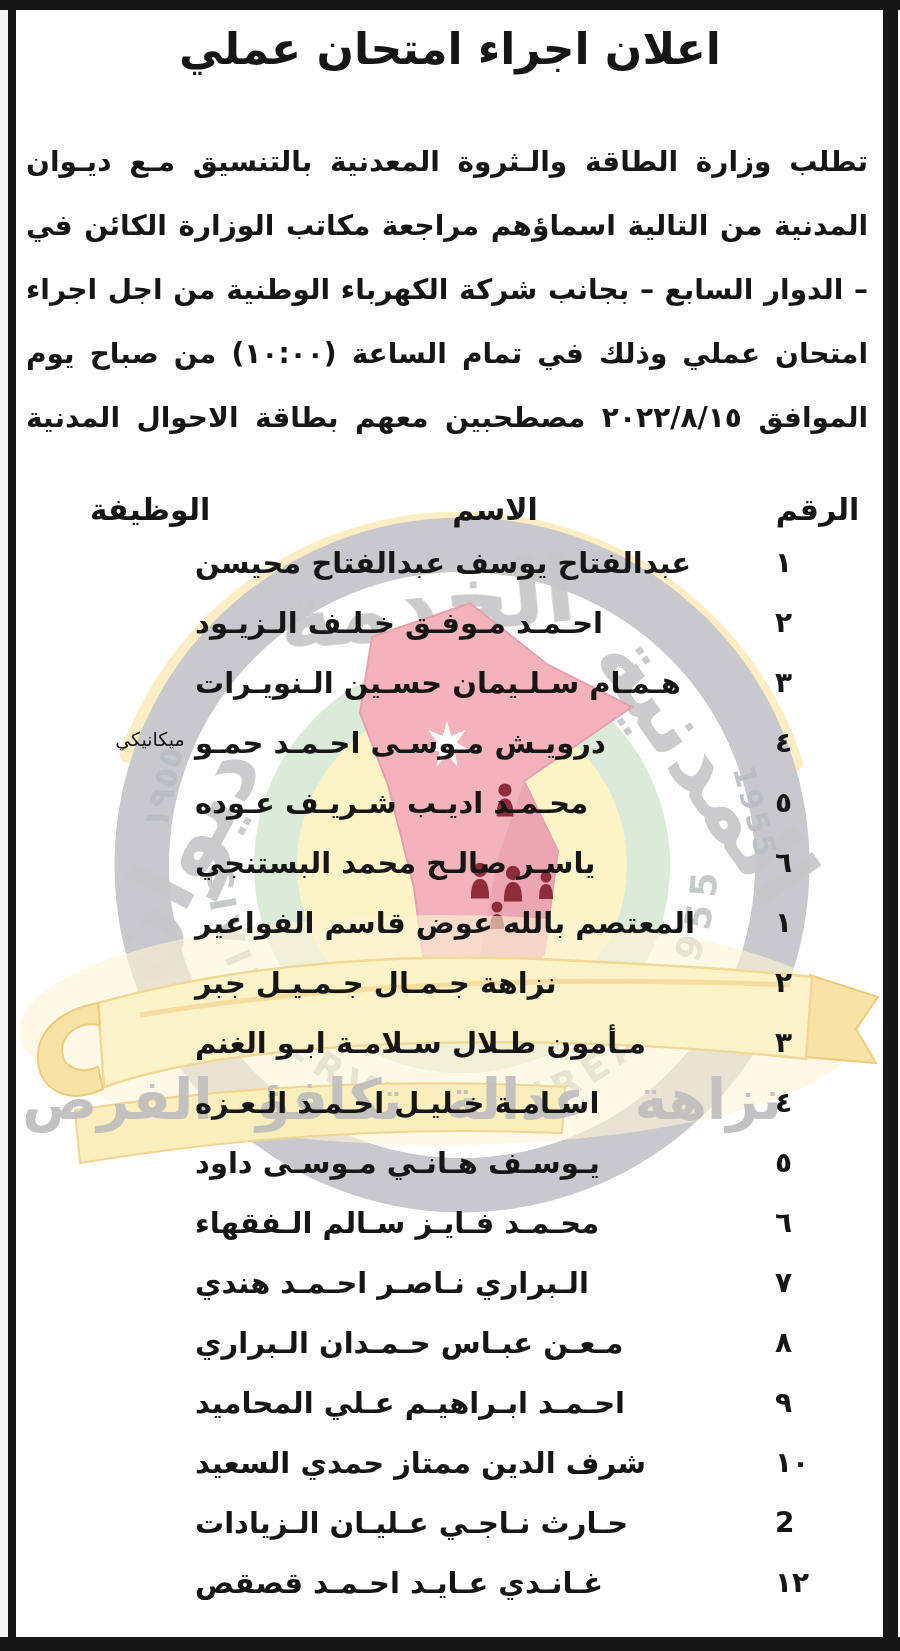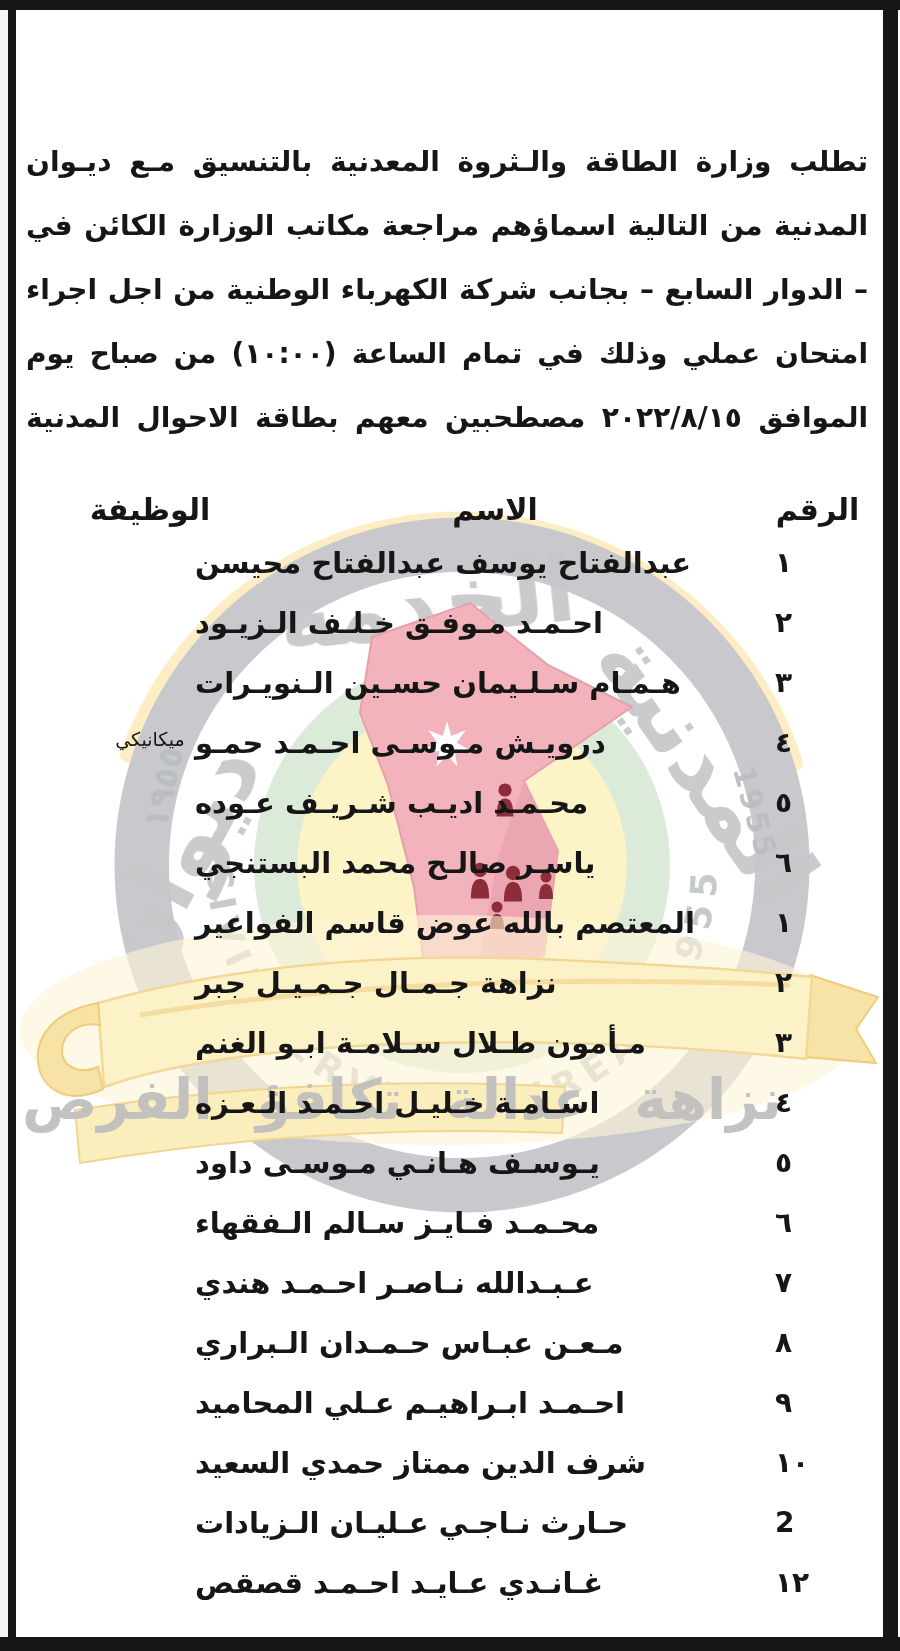--- a/index.html
+++ b/index.html
@@ -97,20 +97,21 @@
     </g>
     <text x="402" y="664" text-anchor="middle" font-family="DejaVu Sans, sans-serif" font-weight="bold" font-size="56" fill="#bfbfbf" style="word-spacing:24px" opacity="0.95">نزاهة عدالة تكافؤ الفرص</text>
   </svg>
 
   <div class="b-left-sliver"></div>
   <div class="b-top"></div>
   <div class="b-bottom"></div>
   <div class="b-left"></div>
   <div class="b-right"></div>
 
+  <div class="title">اعلان اجراء امتحان عملي</div>
 
   <div class="paragraph">
     <div class="para-line">تطلب وزارة الطاقة والـثروة المعدنية بالتنسيق مـع ديـوان الخدمة</div>
     <div class="para-line">المدنية من التالية اسماؤهم مراجعة مكاتب الوزارة الكائن في الصويفية</div>
     <div class="para-line">– الدوار السابع – بجانب شركة الكهرباء الوطنية من اجل اجراء</div>
     <div class="para-line">امتحان عملي وذلك في تمام الساعة (١٠:٠٠) من صباح يوم الاثنين</div>
     <div class="para-line">الموافق ٢٠٢٢/٨/١٥ مصطحبين معهم بطاقة الاحوال المدنية وهم:</div>
   </div>
 
   <div class="col-headers">
@@ -164,21 +165,21 @@
   <div class="row" style="top:1141px">
     <span class="cell cell-num">٥</span>
     <span class="cell cell-name">يـوسـف هـانـي مـوسـى داود</span>
   </div>
   <div class="row" style="top:1201px">
     <span class="cell cell-num">٦</span>
     <span class="cell cell-name">محـمـد فـايـز سـالم الـفقهاء</span>
   </div>
   <div class="row" style="top:1261px">
     <span class="cell cell-num">٧</span>
-    <span class="cell cell-name">عـبـدالله نـاصـر احـمـد هندي</span>
+    <span class="cell cell-name">الـبراري نـاصـر احـمـد هندي</span>
   </div>
   <div class="row" style="top:1321px">
     <span class="cell cell-num">٨</span>
     <span class="cell cell-name">مـعـن عبـاس حـمـدان الـبراري</span>
   </div>
   <div class="row" style="top:1381px">
     <span class="cell cell-num">٩</span>
     <span class="cell cell-name">احـمـد ابـراهيـم عـلي المحاميد</span>
   </div>
   <div class="row" style="top:1441px">

